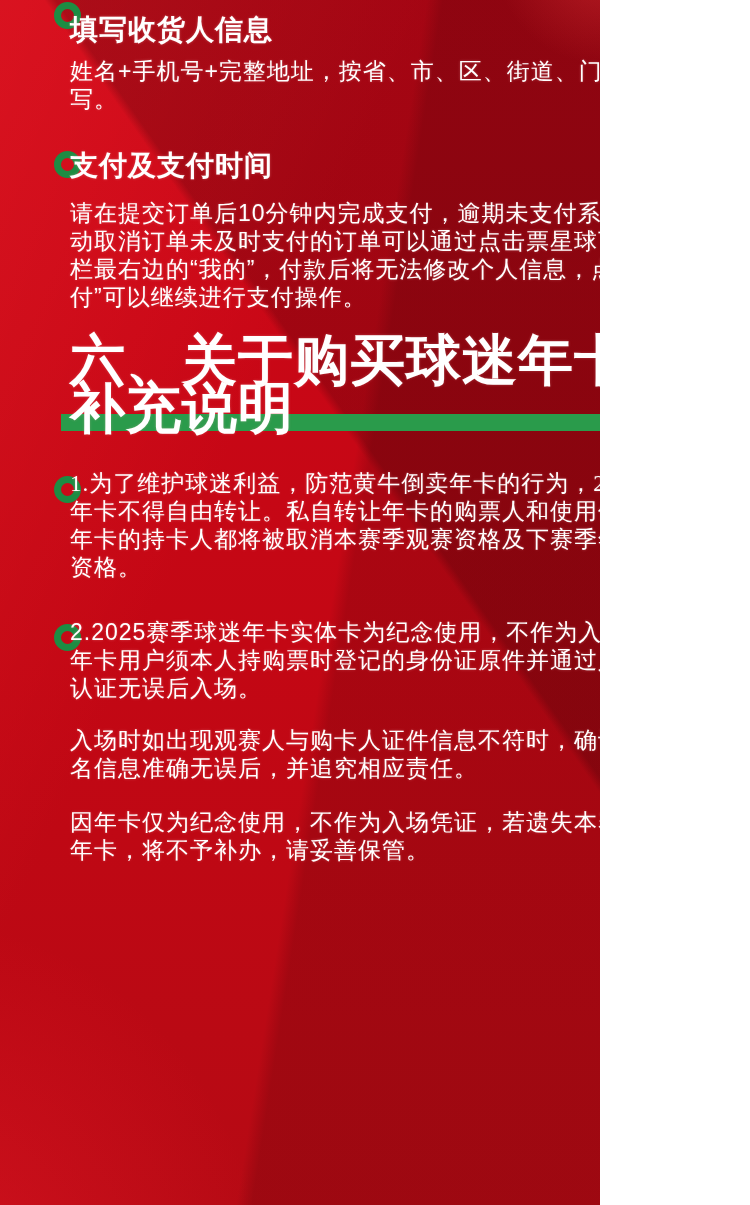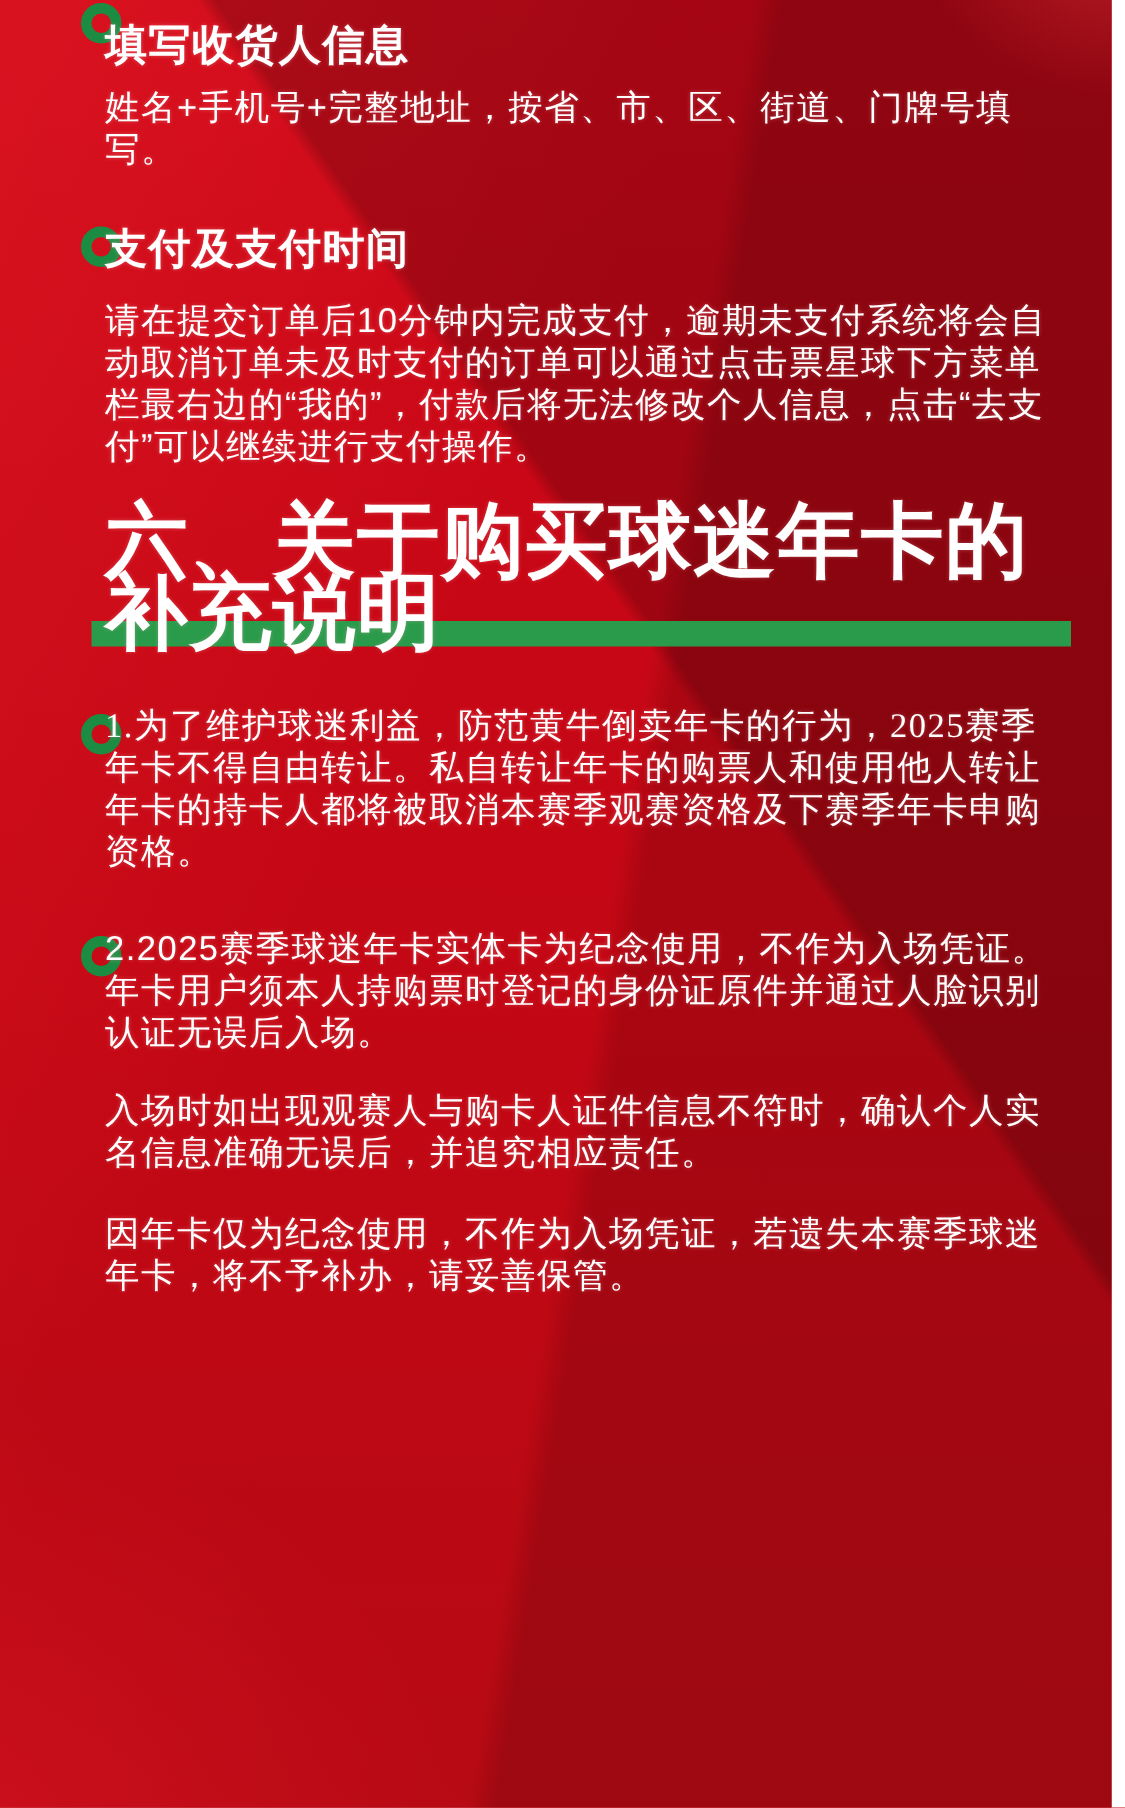--- a/index.html
+++ b/index.html
@@ -1,18 +1,18 @@
 <!DOCTYPE html>
 <html><head>
 <meta charset="utf-8">
 <style>
   html,body{margin:0;padding:0;}
   .page{
     position:relative;
-    width:741px;height:1205px;
+    width:600px;height:1205px;
     overflow:hidden;
     font-family:"Liberation Sans","DejaVu Sans",sans-serif;
     color:#ffffff;
     background-color:#c40715;
     background-image:
       radial-gradient(26% 12% at 101% -3%, rgba(255,70,70,0.35), rgba(255,70,70,0) 70%),
       linear-gradient(55deg, rgba(30,0,3,0) 61.5%, rgba(30,0,3,0.24) 62.3%),
       linear-gradient(99deg, rgba(30,0,3,0) 54%, rgba(30,0,3,0.16) 56%),
       linear-gradient(115deg, rgba(255,60,60,0.22) 0%, rgba(255,60,60,0) 38%),
       radial-gradient(120% 70% at -12% 110%, rgba(240,25,40,0.50) 0%, rgba(240,25,40,0) 48%),

